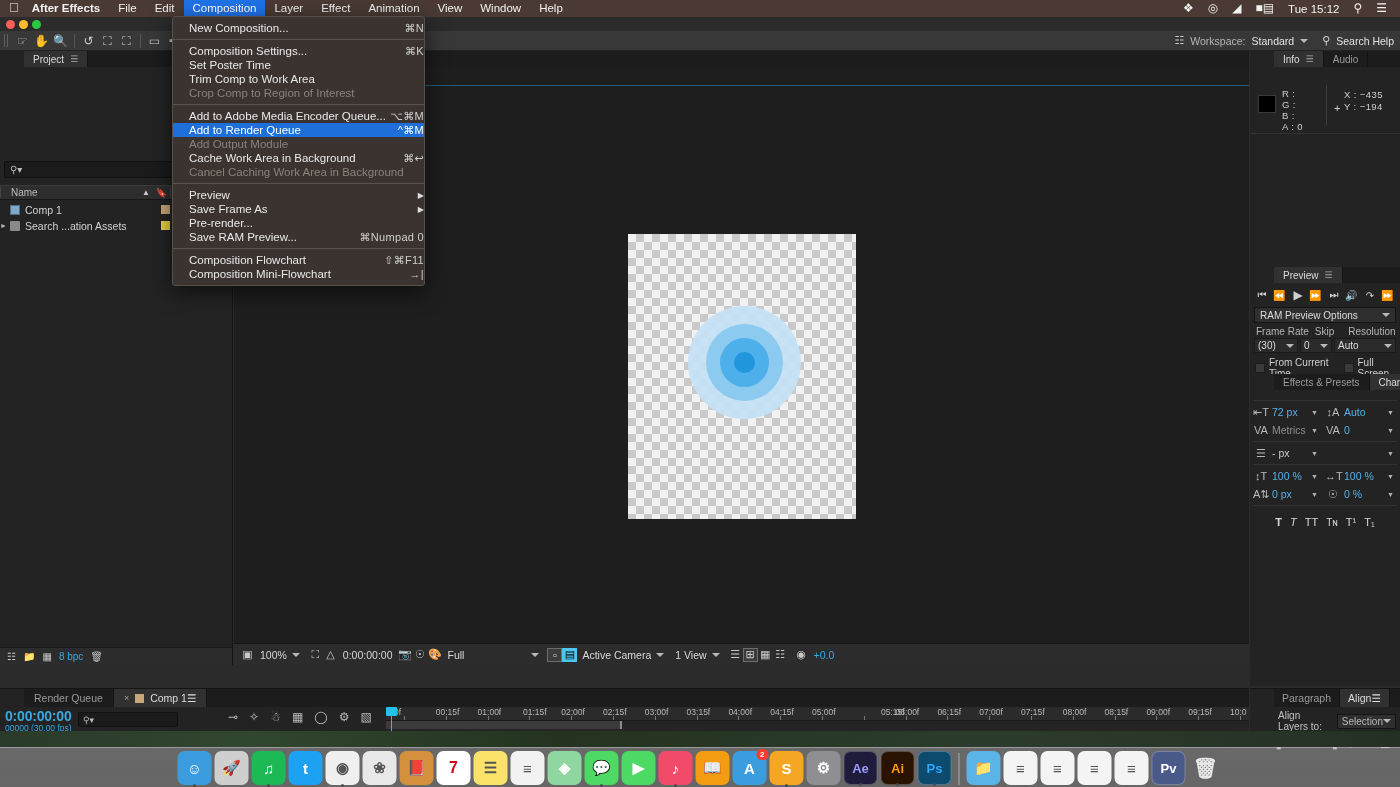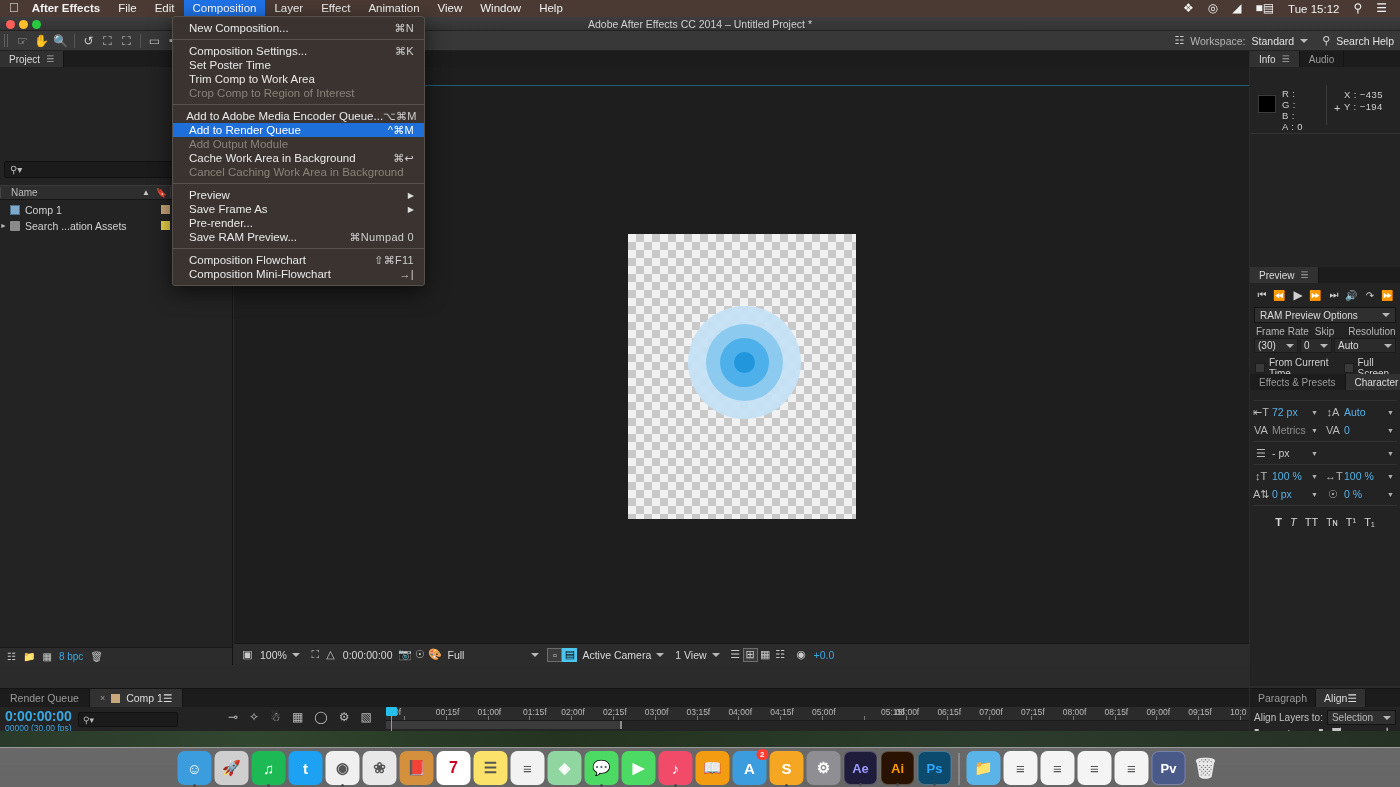--- a/index.html
+++ b/index.html
@@ -47,21 +47,21 @@
     margin-right:4px; opacity:.8;}
   .tool { width:19px;height:18px; display:flex;align-items:center;justify-content:center;
     color:#cfcfcf; font-size:12px;}
   .tsep { width:1px;height:14px;background:#555;margin:0 4px;}
   .tb-right { margin-left:auto; display:flex; align-items:center; gap:6px; padding-right:6px;}
   .ws-label{color:#b4b4b4;font-size:10.5px;}
   .ws-val{color:#e2e2e2;font-size:10.5px;}
   .caret{width:0;height:0;border-left:4px solid transparent;border-right:4px solid transparent;border-top:4px solid #b9b9b9;}
 
   
-  .panel { position:absolute; background:#232323; }
+  .panel { position:absolute; background:#232323;padding-left:24px; }
   .ptabs { height:16px; background:#1c1c1c; display:flex; align-items:stretch; font-size:10px;}
   .ptab { display:flex; align-items:center; padding:0 9px; color:#9a9a9a; background:#1c1c1c;
     border-right:1px solid #141414; white-space:nowrap;}
   .ptab.active { background:#313131; color:#dcdcdc; }
   .ptab .hb{ margin-left:6px; color:#aaa; font-size:9px; letter-spacing:0px;}
 
   
   #projectPanel { left:0; top:51px; width:233px; height:614px; background:#232323;
     border-right:1px solid #141414;}
   .proj-body{ position:absolute; top:16px; left:0; right:0; bottom:0; background:#232323;}
@@ -187,21 +187,21 @@
      justify-content:space-between;padding:0 4px;color:#b9b9b9;font-size:10px;}
   .pp-icons{display:flex;align-items:center;justify-content:space-around;padding-top:3px;color:#c4c4c4;font-size:11px;}
 
   
   .menu {
     position:absolute; left:172px; top:16px; width:253px; z-index:80;
     background:#3a3330; border:1px solid #56504c; border-radius:3px;
     box-shadow:0 6px 22px rgba(0,0,0,.6); padding:4px 0 4px 0;
     font-size:11.5px; color:#e9e9e9;
   }
-  .mrow { display:flex; align-items:center; height:14px; padding:0 10px 0 16px; white-space:nowrap;justify-content:center;}
+  .mrow { display:flex; align-items:center; height:14px; padding:0 0 0 16px; white-space:nowrap;}
   .mrow .lbl{ flex:1; }
   .mrow .key{ color:#cfcfcf; font-size:11px; letter-spacing:.3px;}
   .mrow.hl{ background:#1f6fdb; color:#fff; }
   .mrow.hl .key{color:#fff;}
   .mrow.dis{ color:#8a8279; }
   .mrow .arrow{ font-size:8px; color:#ddd; }
   .msep { height:1px; background:#585250; margin:4px 0; }
 
   
   .dockwrap{position:absolute;left:0;bottom:0;width:1400px;height:40px;z-index:50;}
@@ -240,23 +240,20 @@
       <div class="ic">❖</div>
       <div class="ic">◎</div>
       <div class="ic">◢</div>
       <div class="ic">■▤</div>
       <div class="clock">Tue 15:12</div>
       <div class="ic">⚲</div>
       <div class="ic">☰</div>
     </div>
   </div>
 
-  <div class="titlebar">
-    <span>Adobe After Effects CC 2014 – Untitled Project *</span>
-  </div>
   <div class="traffic">
     <div class="dot r"></div>
     <div class="dot y"></div>
     <div class="dot g"></div>
   </div>
 
   <div class="toolbar">
     <div class="grip"></div>
     <div class="tool">☞</div>
     <div class="tool">✋</div>

